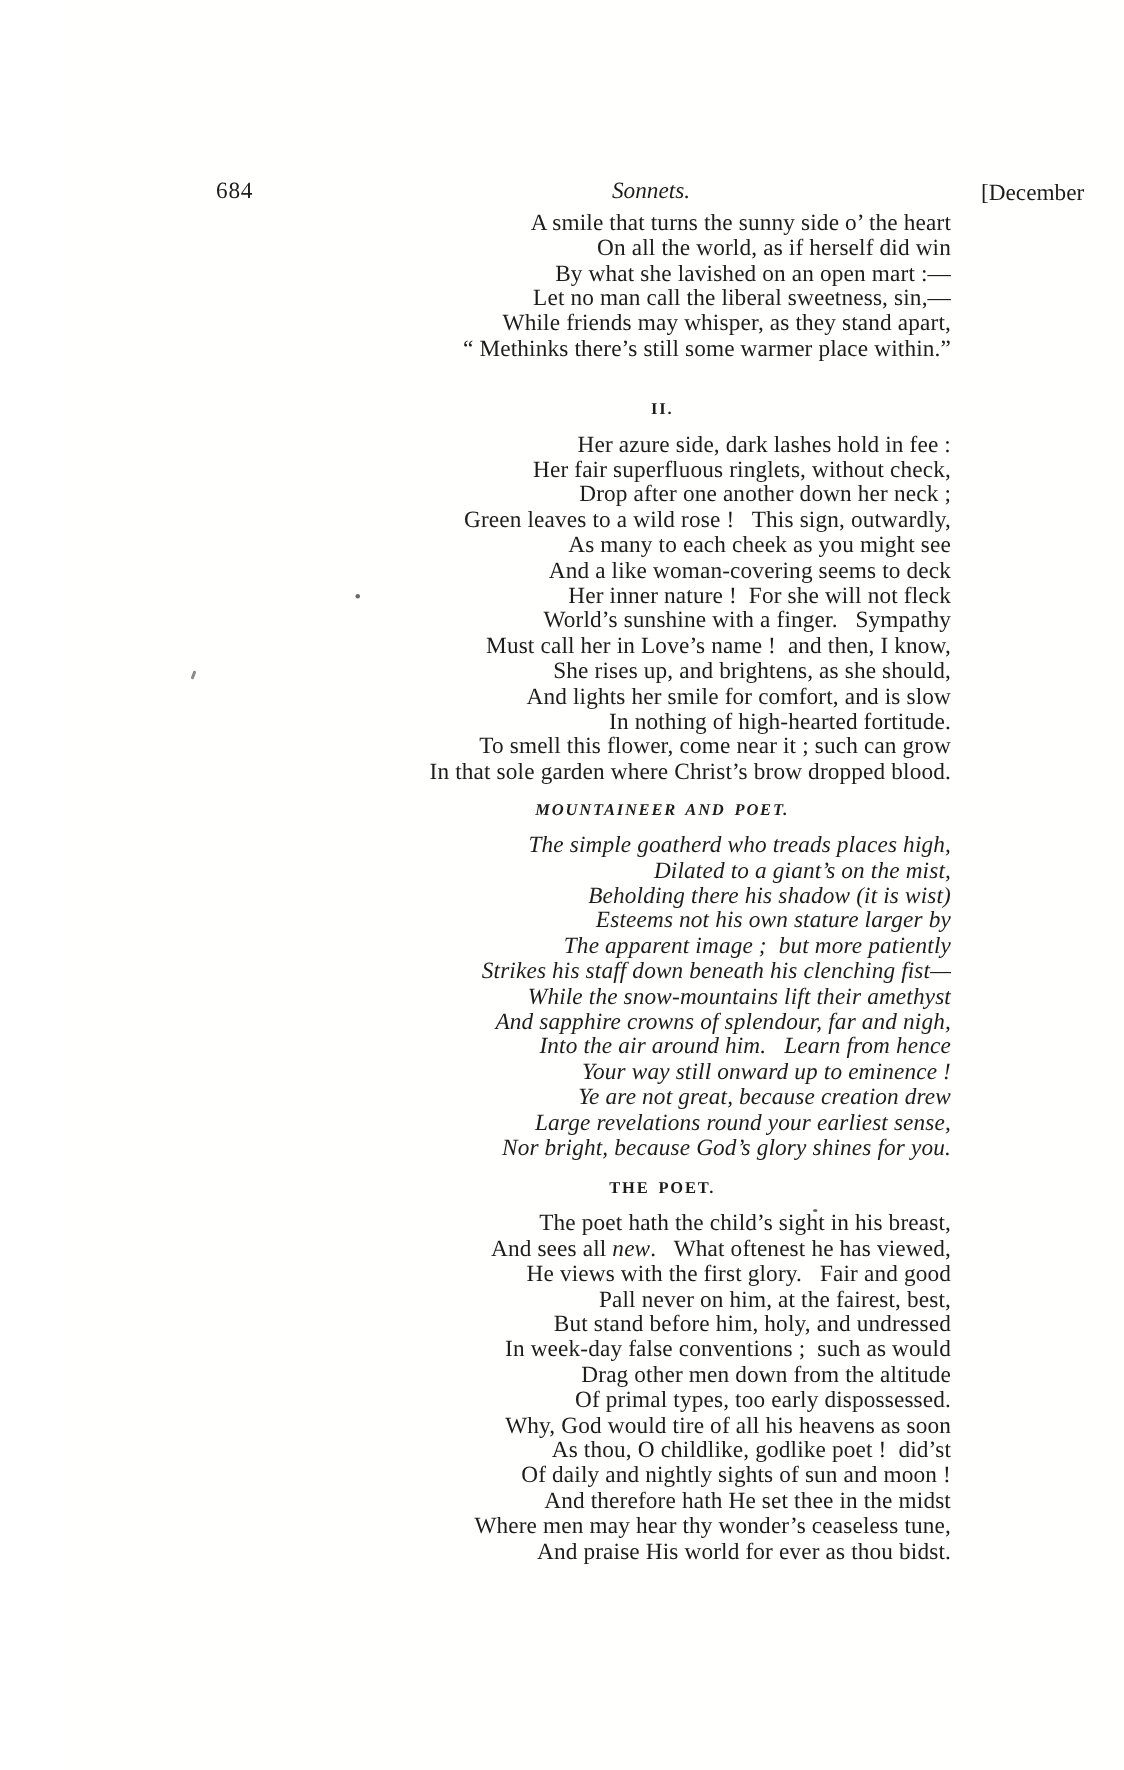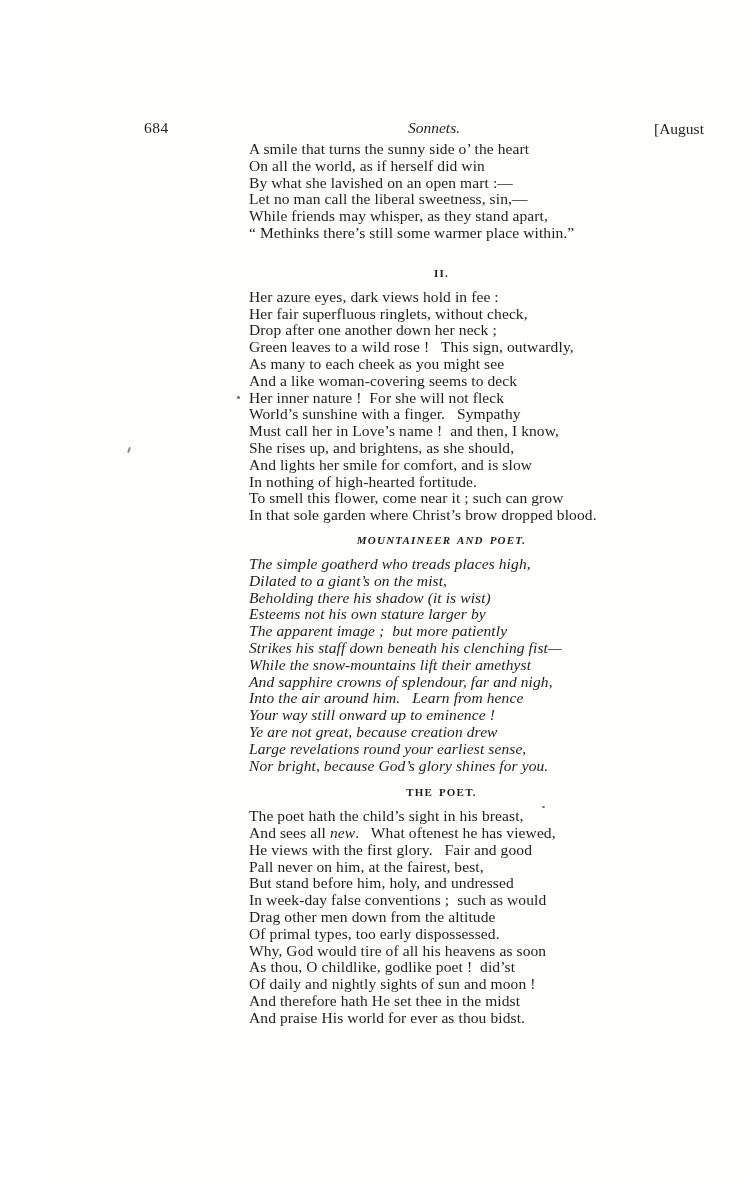--- a/index.html
+++ b/index.html
@@ -37,20 +37,21 @@
   .text-block {
     position: absolute;
     left: 205px; top: 141px;
     width: 385px;
   }
   .poem-line {
     font-size: 15.5px;
     line-height: 16.8px;
     white-space: pre-wrap;
     letter-spacing: 0.1px;
+    text-align: right;
   }
   .poem-heading {
     margin: 0 0 10px 0;
     font-size: 11px;
     line-height: 12px;
     font-weight: bold;
     letter-spacing: 1.2px;
     word-spacing: 2px;
     text-align: center;
     font-variant: normal;
@@ -70,40 +71,40 @@
   .speck-3 { left: 498px; top: 806px; width: 3px; height: 2px; }
 </style>
 </head>
 <body>
 
 <div class="page">
 
   <div class="page-header">
     <span class="page-number">684</span>
     <span class="running-title">Sonnets.</span>
-    <span class="issue-date">[August</span>
+    <span class="issue-date">[December</span>
   </div>
 
   <div class="text-block">
 
     <section class="poem-section">
       <div class="poem-lines">
           <div class="poem-line">A smile that turns the sunny side o’ the heart</div>
           <div class="poem-line">On all the world, as if herself did win</div>
           <div class="poem-line">By what she lavished on an open mart :—</div>
           <div class="poem-line">Let no man call the liberal sweetness, sin,—</div>
           <div class="poem-line">While friends may whisper, as they stand apart,</div>
           <div class="poem-line">“ Methinks there’s still some warmer place within.”</div>
         </div>
     </section>
 
     <section class="poem-section">
       <h3 class="poem-heading">II.</h3>
       <div class="poem-lines">
-          <div class="poem-line">Her azure eyes, dark views hold in fee :</div>
+          <div class="poem-line">Her azure side, dark lashes hold in fee :</div>
           <div class="poem-line">Her fair superfluous ringlets, without check,</div>
           <div class="poem-line">Drop after one another down her neck ;</div>
           <div class="poem-line">Green leaves to a wild rose !   This sign, outwardly,</div>
           <div class="poem-line">As many to each cheek as you might see</div>
           <div class="poem-line">And a like woman-covering seems to deck</div>
           <div class="poem-line">Her inner nature !  For she will not fleck</div>
           <div class="poem-line">World’s sunshine with a finger.   Sympathy</div>
           <div class="poem-line">Must call her in Love’s name !  and then, I know,</div>
           <div class="poem-line">She rises up, and brightens, as she should,</div>
           <div class="poem-line">And lights her smile for comfort, and is slow</div>
@@ -140,20 +141,21 @@
           <div class="poem-line">He views with the first glory.   Fair and good</div>
           <div class="poem-line">Pall never on him, at the fairest, best,</div>
           <div class="poem-line">But stand before him, holy, and undressed</div>
           <div class="poem-line">In week-day false conventions ;  such as would</div>
           <div class="poem-line">Drag other men down from the altitude</div>
           <div class="poem-line">Of primal types, too early dispossessed.</div>
           <div class="poem-line">Why, God would tire of all his heavens as soon</div>
           <div class="poem-line">As thou, O childlike, godlike poet !  did’st</div>
           <div class="poem-line">Of daily and nightly sights of sun and moon !</div>
           <div class="poem-line">And therefore hath He set thee in the midst</div>
+          <div class="poem-line">Where men may hear thy wonder’s ceaseless tune,</div>
           <div class="poem-line">And praise His world for ever as thou bidst.</div>
         </div>
     </section>
 
   </div>
 
   <span class="speck speck-1"></span>
   <span class="speck speck-2"></span>
   <span class="speck speck-3"></span>
 

